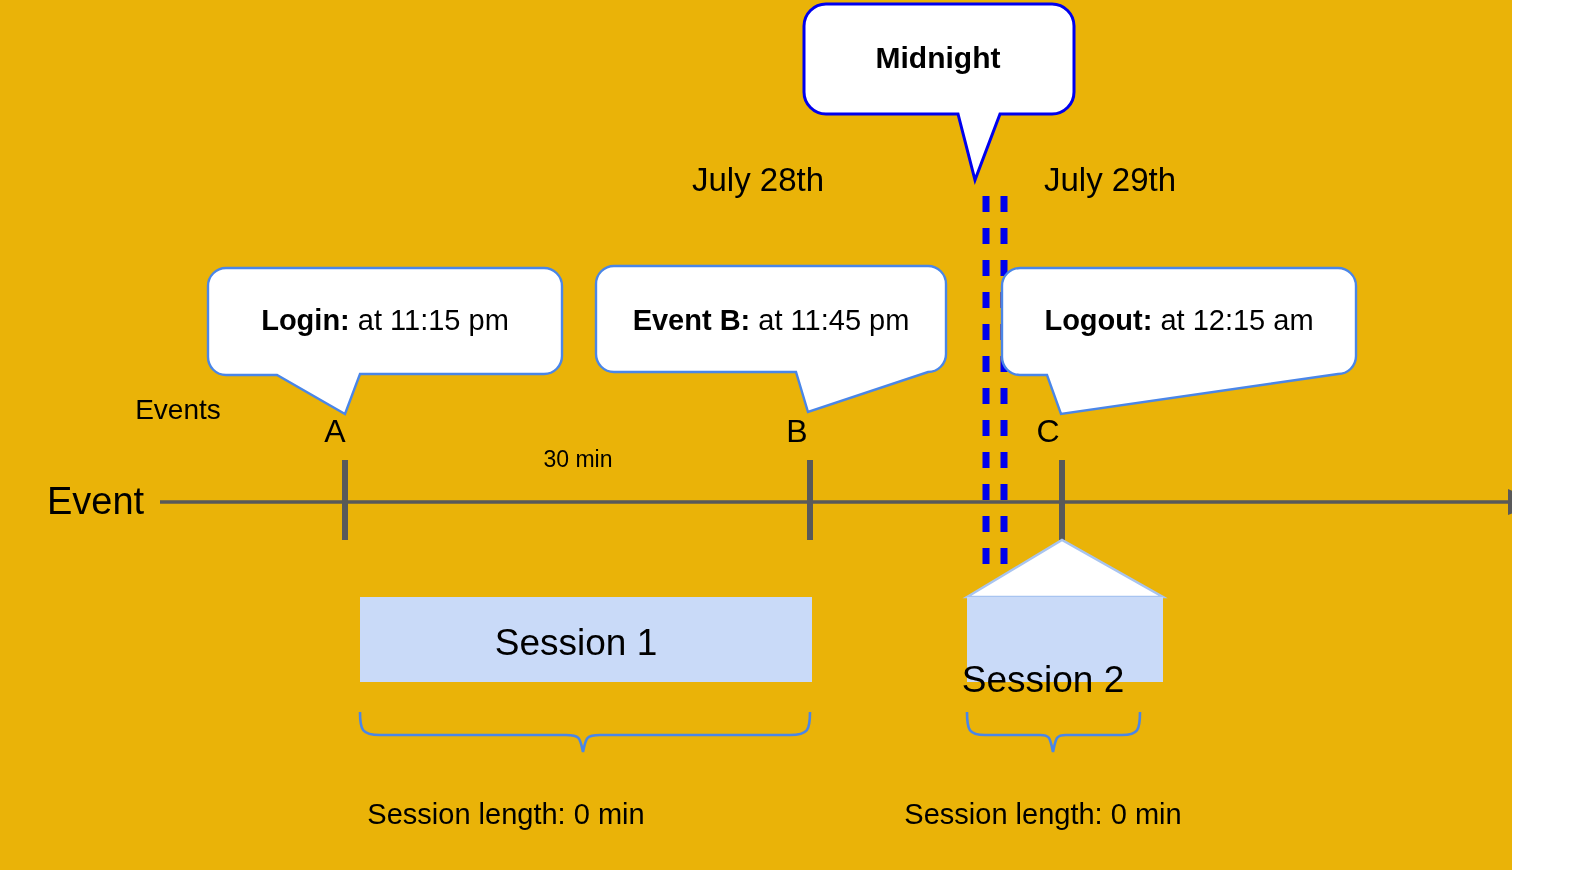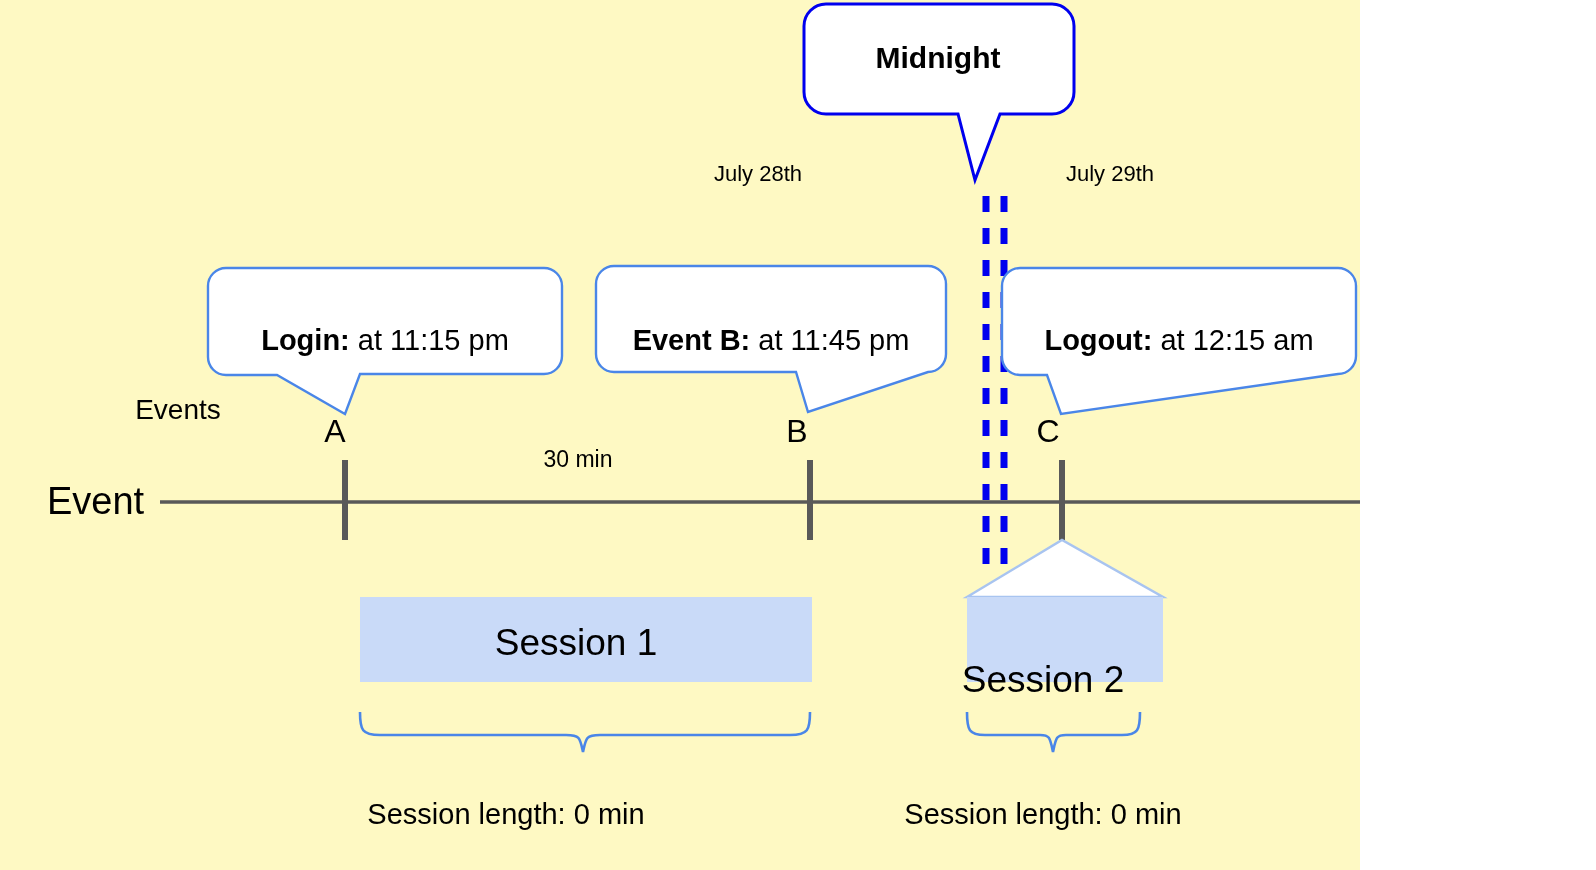--- a/index.html
+++ b/index.html
@@ -6,52 +6,51 @@
     margin: 0;
     padding: 0;
     background: #ffffff;
   }
   body {
     font-family: "Liberation Sans", sans-serif;
     color: #000000;
   }
   #canvas {
     position: relative;
-    width: 1360px;
+    width: 1512px;
     height: 870px;
-    background: #fef9c3;
+    background: #eab308;
     overflow: hidden;
   }
   #vector-layer {
     position: absolute;
     left: 0;
     top: 0;
     width: 1596px;
     height: 870px;
   }
   .txt {
     position: absolute;
     white-space: nowrap;
     line-height: 1;
   }
   .callout-text {
     font-size: 29px;
     color: #000;
-    margin-top: 20px;
   }
   .callout-text b {
     font-weight: bold;
   }
   .midnight-text {
     font-size: 30px;
     font-weight: bold;
     color: #000;
   }
   .date-text {
-    font-size: 22px;
+    font-size: 33px;
     color: #000;
   }
   .tick-letter {
     font-size: 32px;
     color: #000;
   }
   .user-label {
     font-size: 38px;
     color: #000;
   }

